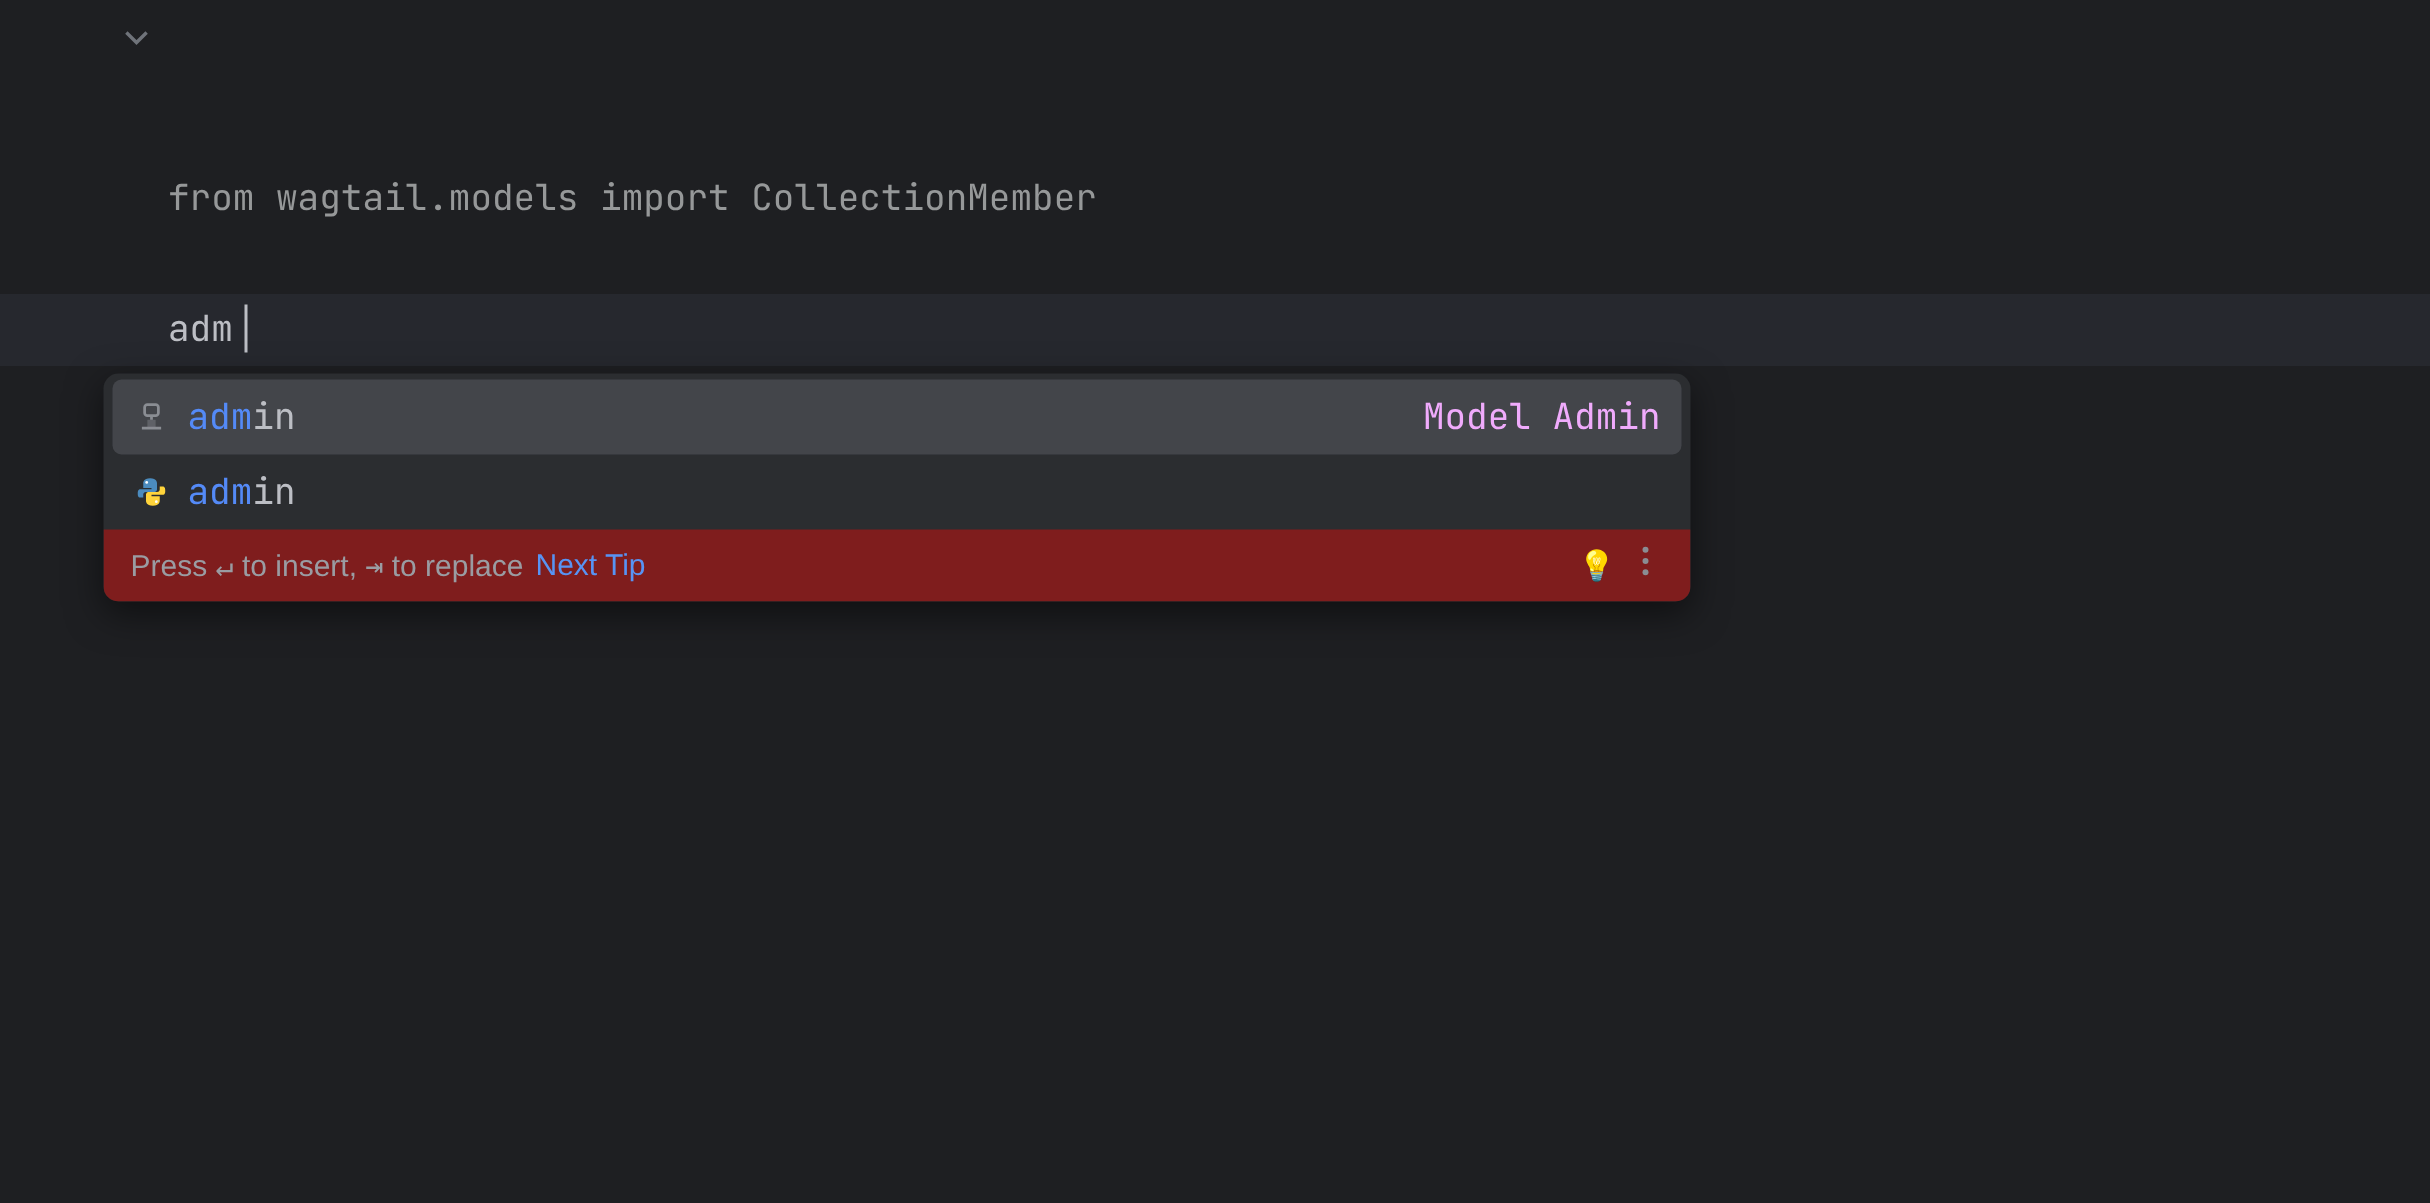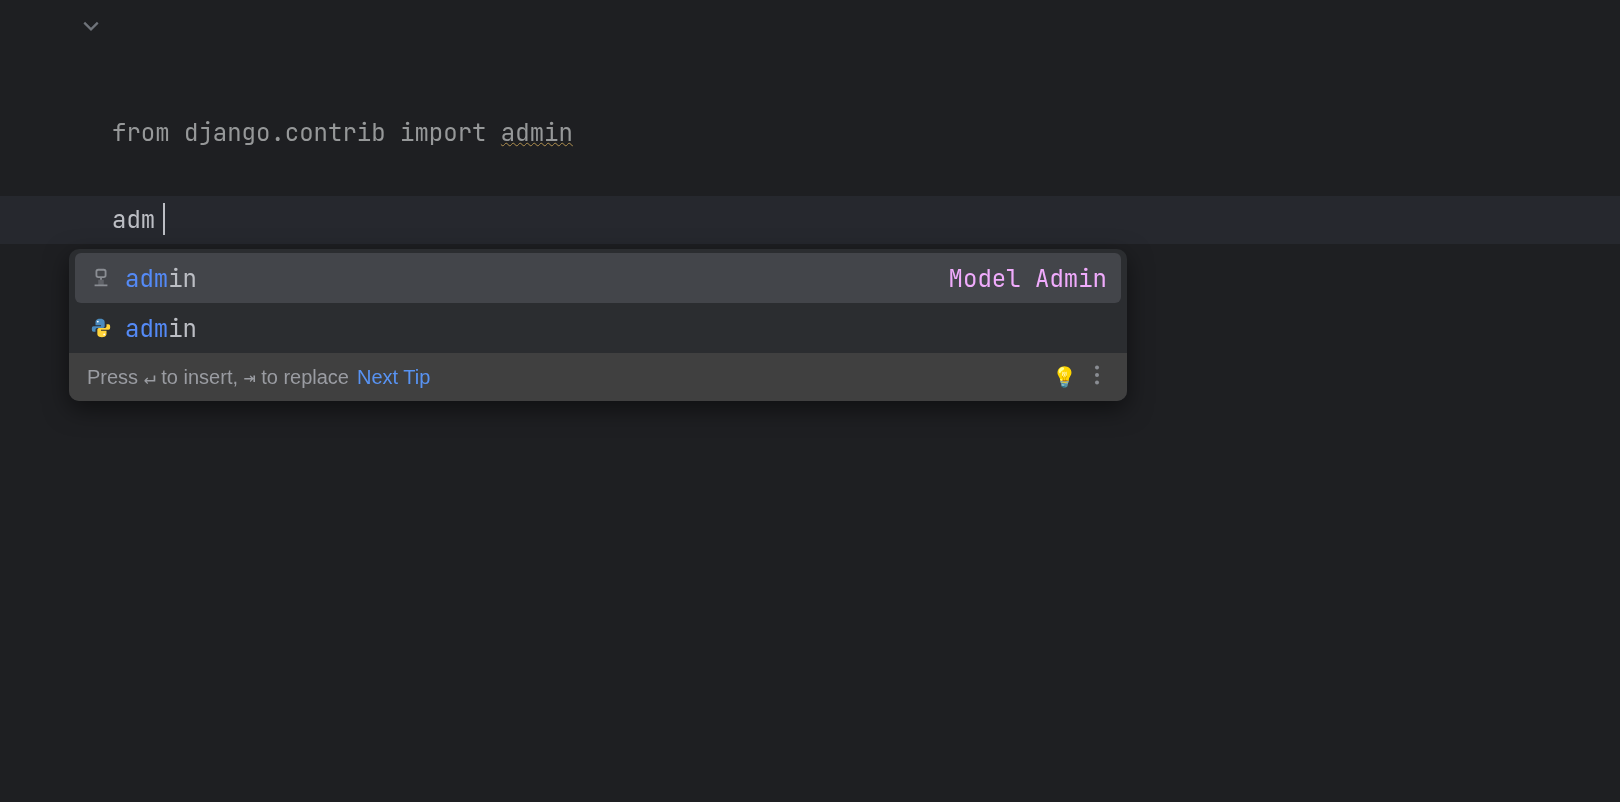--- a/index.html
+++ b/index.html
@@ -103,21 +103,21 @@
   .item .match { color: #548af7; }
   .item .spacer { flex: 1; }
   .item .desc {
     color: #f0abfc;
     font-size: 24px;
   }
   .footer {
     display: flex;
     align-items: center;
     height: 48px;
-    background: #404040;
+    background: #7f1d1d;
     padding: 0 18px;
     gap: 8px;
     font-size: 20px;
     font-family: -apple-system, 'Segoe UI', sans-serif;
   }
   .footer .hint { color: #9a9ca2; }
   .footer .link { color: #5893f3; cursor: pointer; }
   .footer .spacer { flex: 1; }
   .footer .bulb { color: #f2c94c; font-size: 20px; }
   .footer .more { color: #8a8d93; cursor: pointer; padding: 0 4px; letter-spacing: -1px; }
@@ -130,20 +130,21 @@
 
 <div class="gutter">
   <span class="fold-icon">
     <svg width="18" height="18" viewBox="0 0 16 16">
         <path d="M2 5 L8 11 L14 5" stroke="#6f737a" stroke-width="2" fill="none"></path>
       </svg>
   </span>
 </div>
 
 <div class="editor">
+  <div class="code-line"><span class="kw">from</span> <span class="id">wagtail.models</span> <span class="kw">import</span> <span class="id">CollectionMember</span></div>
   <div class="code-line"><span class="kw">from</span> <span class="id">django.contrib</span> <span class="kw">import</span> <span class="id warn">admin</span></div>
 </div>
 
 <div class="typed">adm</div>
 <div class="cursor"></div>
 
 <div class="popup">
 
   <div class="item selected">
     <span class="icon stamp">

